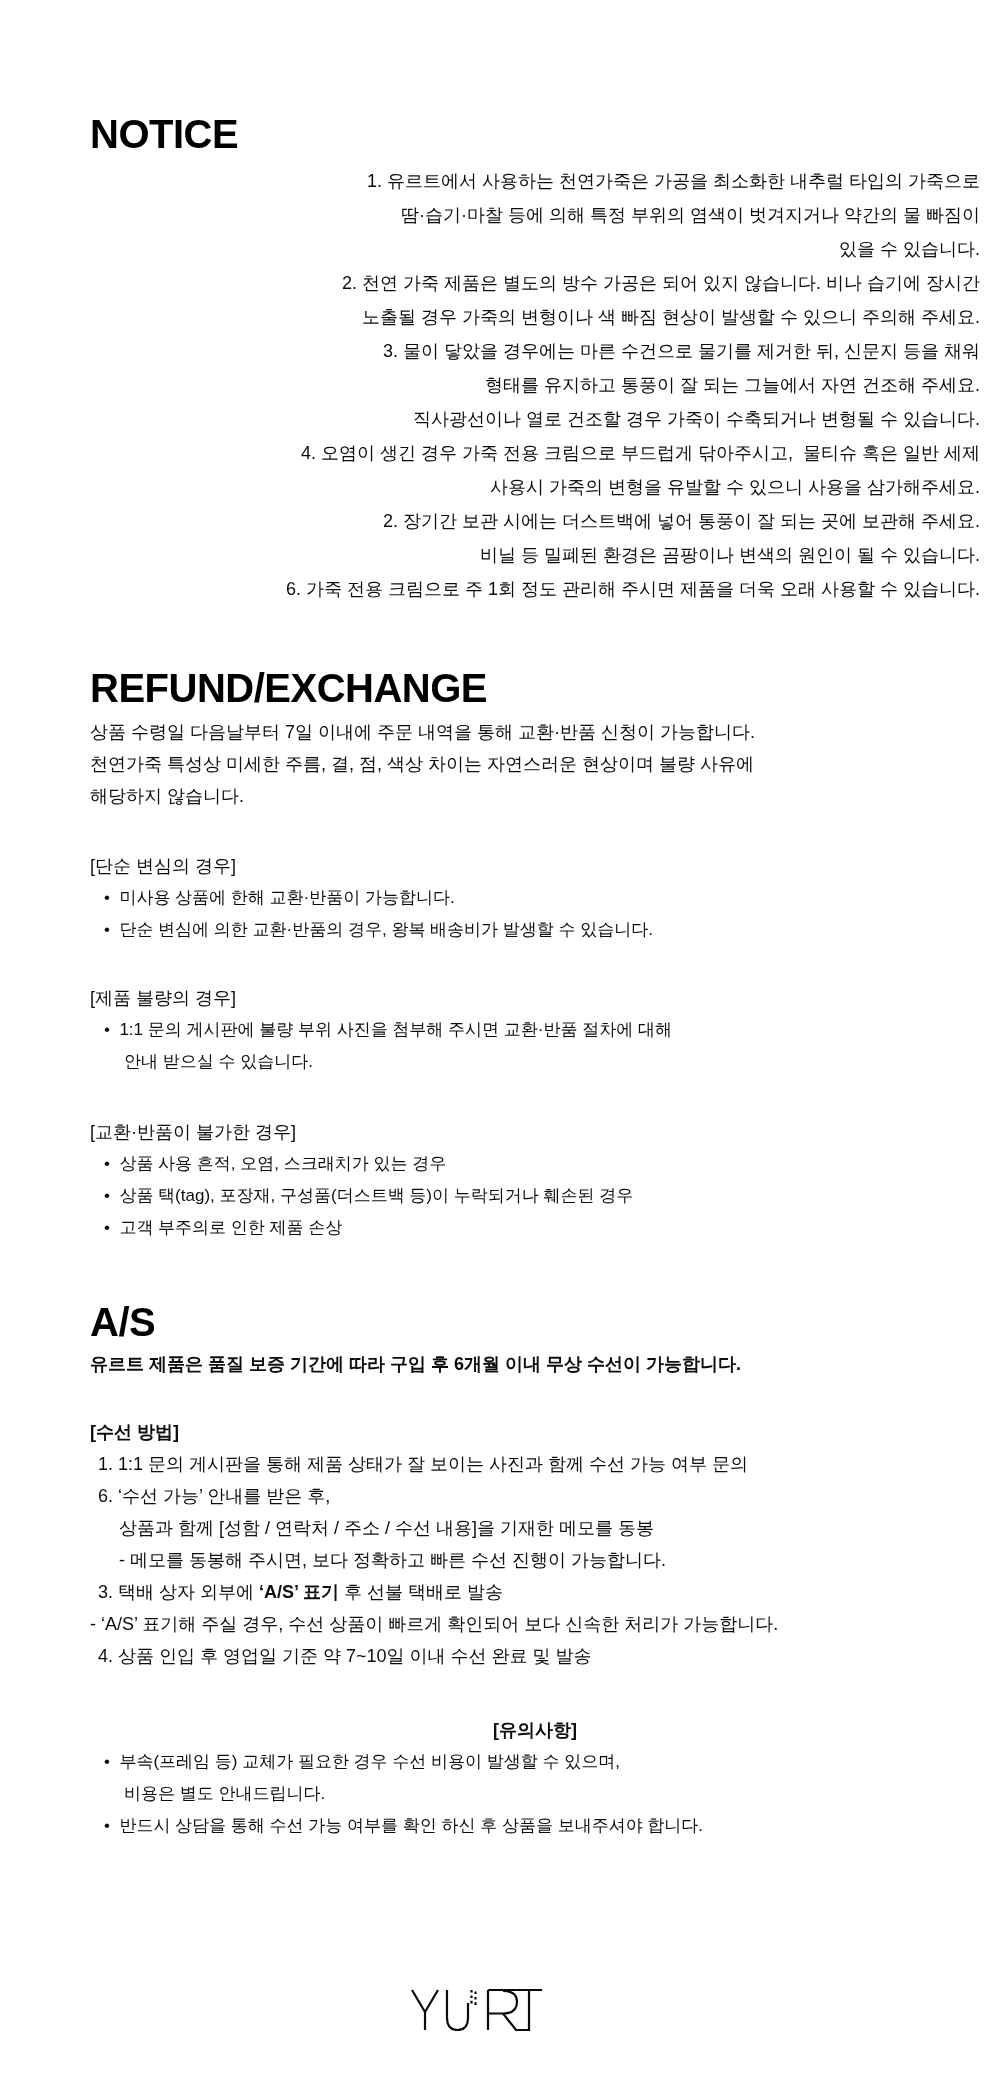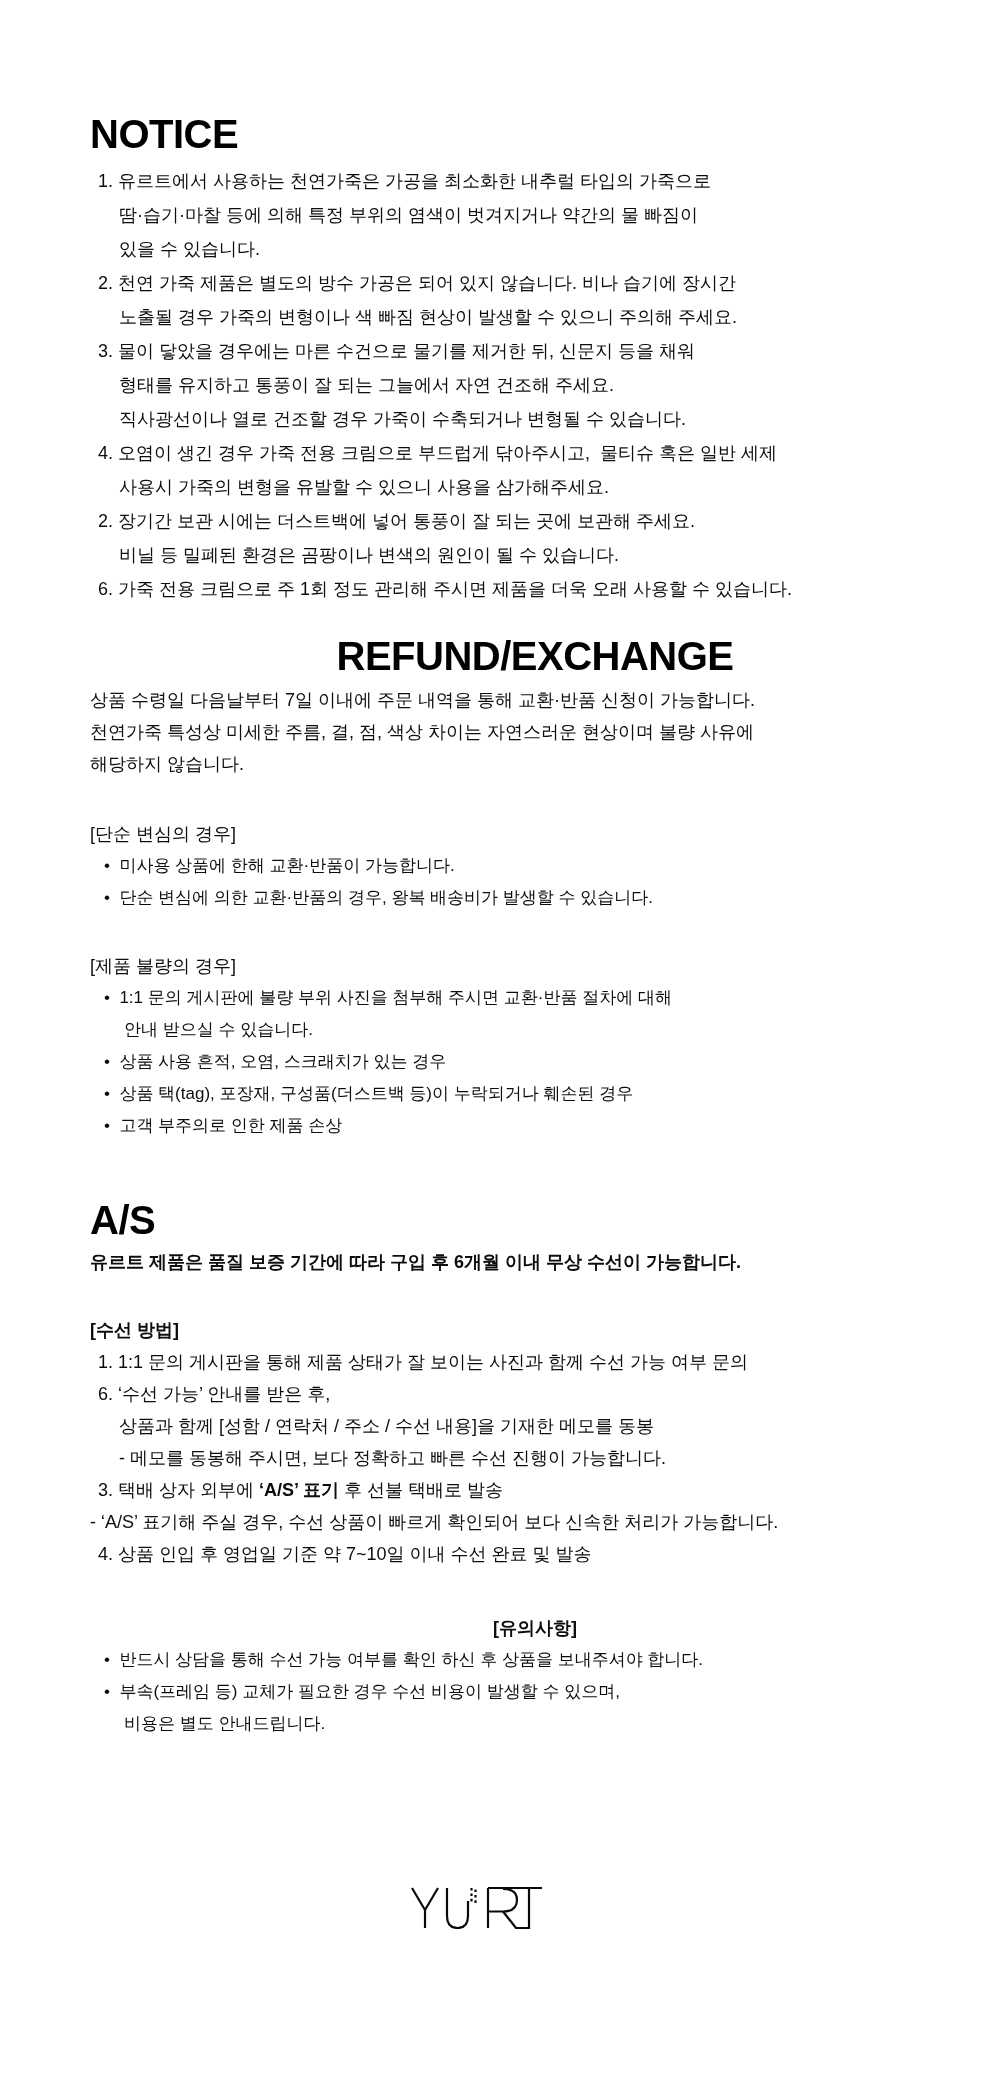--- a/index.html
+++ b/index.html
@@ -13,26 +13,26 @@
   .page { padding:112px 20px 0 90px; }
 
   .section-title {
     margin:0;
     font-size:40px;
     font-weight:700;
     line-height:44px;
     letter-spacing:-0.5px;
     color:#000000;
   }
-  #refund-title { margin-top:28px;text-align:center; }
+  #refund-title { margin-top:60px; }
   #as-title     { margin-top:56px; }
 
   .body-text { font-size:18px; line-height:32px; white-space:pre-line; }
 
-  .notice-list { margin-top:8px; }
+  .notice-list { margin-top:8px;text-align:right; }
   .notice-list .num-item { line-height:34px; }
 
   .num-item {
     font-size:18px;
     white-space:pre-line;
     margin-left:8px;
     padding-left:21px;
     text-indent:-21px;
     line-height:32px;
   }
@@ -101,20 +101,21 @@
       <div class="bullet-item">•&nbsp; 단순 변심에 의한 교환·반품의 경우, 왕복 배송비가 발생할 수 있습니다.</div>
     </div>
 
     <div id="refund-group2">
       <div class="group-header">[제품 불량의 경우]</div>
       <div class="bullet-item">•&nbsp; 1:1 문의 게시판에 불량 부위 사진을 첨부해 주시면 교환·반품 절차에 대해
 안내 받으실 수 있습니다.</div>
     </div>
 
     <div id="refund-group3">
+      <div class="group-header">[교환·반품이 불가한 경우]</div>
       <div class="bullet-item">•&nbsp; 상품 사용 흔적, 오염, 스크래치가 있는 경우</div>
       <div class="bullet-item">•&nbsp; 상품 택(tag), 포장재, 구성품(더스트백 등)이 누락되거나 훼손된 경우</div>
       <div class="bullet-item">•&nbsp; 고객 부주의로 인한 제품 손상</div>
     </div>
   </section>
 
   <section>
     <h1 class="section-title" id="as-title">A/S</h1>
     <div class="body-text as-intro">유르트 제품은 품질 보증 기간에 따라 구입 후 6개월 이내 무상 수선이 가능합니다.</div>
 
@@ -124,23 +125,23 @@
       <div class="num-item">6. ‘수선 가능’ 안내를 받은 후,
 상품과 함께 [성함 / 연락처 / 주소 / 수선 내용]을 기재한 메모를 동봉
 - 메모를 동봉해 주시면, 보다 정확하고 빠른 수선 진행이 가능합니다.</div>
       <div class="num-item"><span>3. 택배 상자 외부에 </span><b>‘A/S’ 표기</b><span> 후 선불 택배로 발송</span></div>
       <div class="cont-line">- ‘A/S’ 표기해 주실 경우, 수선 상품이 빠르게 확인되어 보다 신속한 처리가 가능합니다.</div>
       <div class="num-item">4. 상품 인입 후 영업일 기준 약 7~10일 이내 수선 완료 및 발송</div>
     </div>
 
     <div class="sub-header-bold" id="notes-header">[유의사항]</div>
     <div>
-      <div class="bullet-item">•&nbsp; 반드시 상담을 통해 수선 가능 여부를 확인 하신 후 상품을 보내주셔야 합니다.</div>
       <div class="bullet-item">•&nbsp; 부속(프레임 등) 교체가 필요한 경우 수선 비용이 발생할 수 있으며,
 비용은 별도 안내드립니다.</div>
+      <div class="bullet-item">•&nbsp; 반드시 상담을 통해 수선 가능 여부를 확인 하신 후 상품을 보내주셔야 합니다.</div>
     </div>
   </section>
 
   <div class="logo-wrap" role="img" aria-label="YURT">
     <svg width="140" height="42" viewBox="0 0 132 42" fill="none" xmlns="http://www.w3.org/2000/svg">
 
       <path d="M1,1 L14,23 M27,1 L14,23 M14,23 V41" stroke="#0a0a0a" stroke-width="2.2"></path>
 
       <path d="M36,1 V29 Q36,41 46.5,41 Q57,41 57,29 V14" stroke="#0a0a0a" stroke-width="2.2"></path>
 

